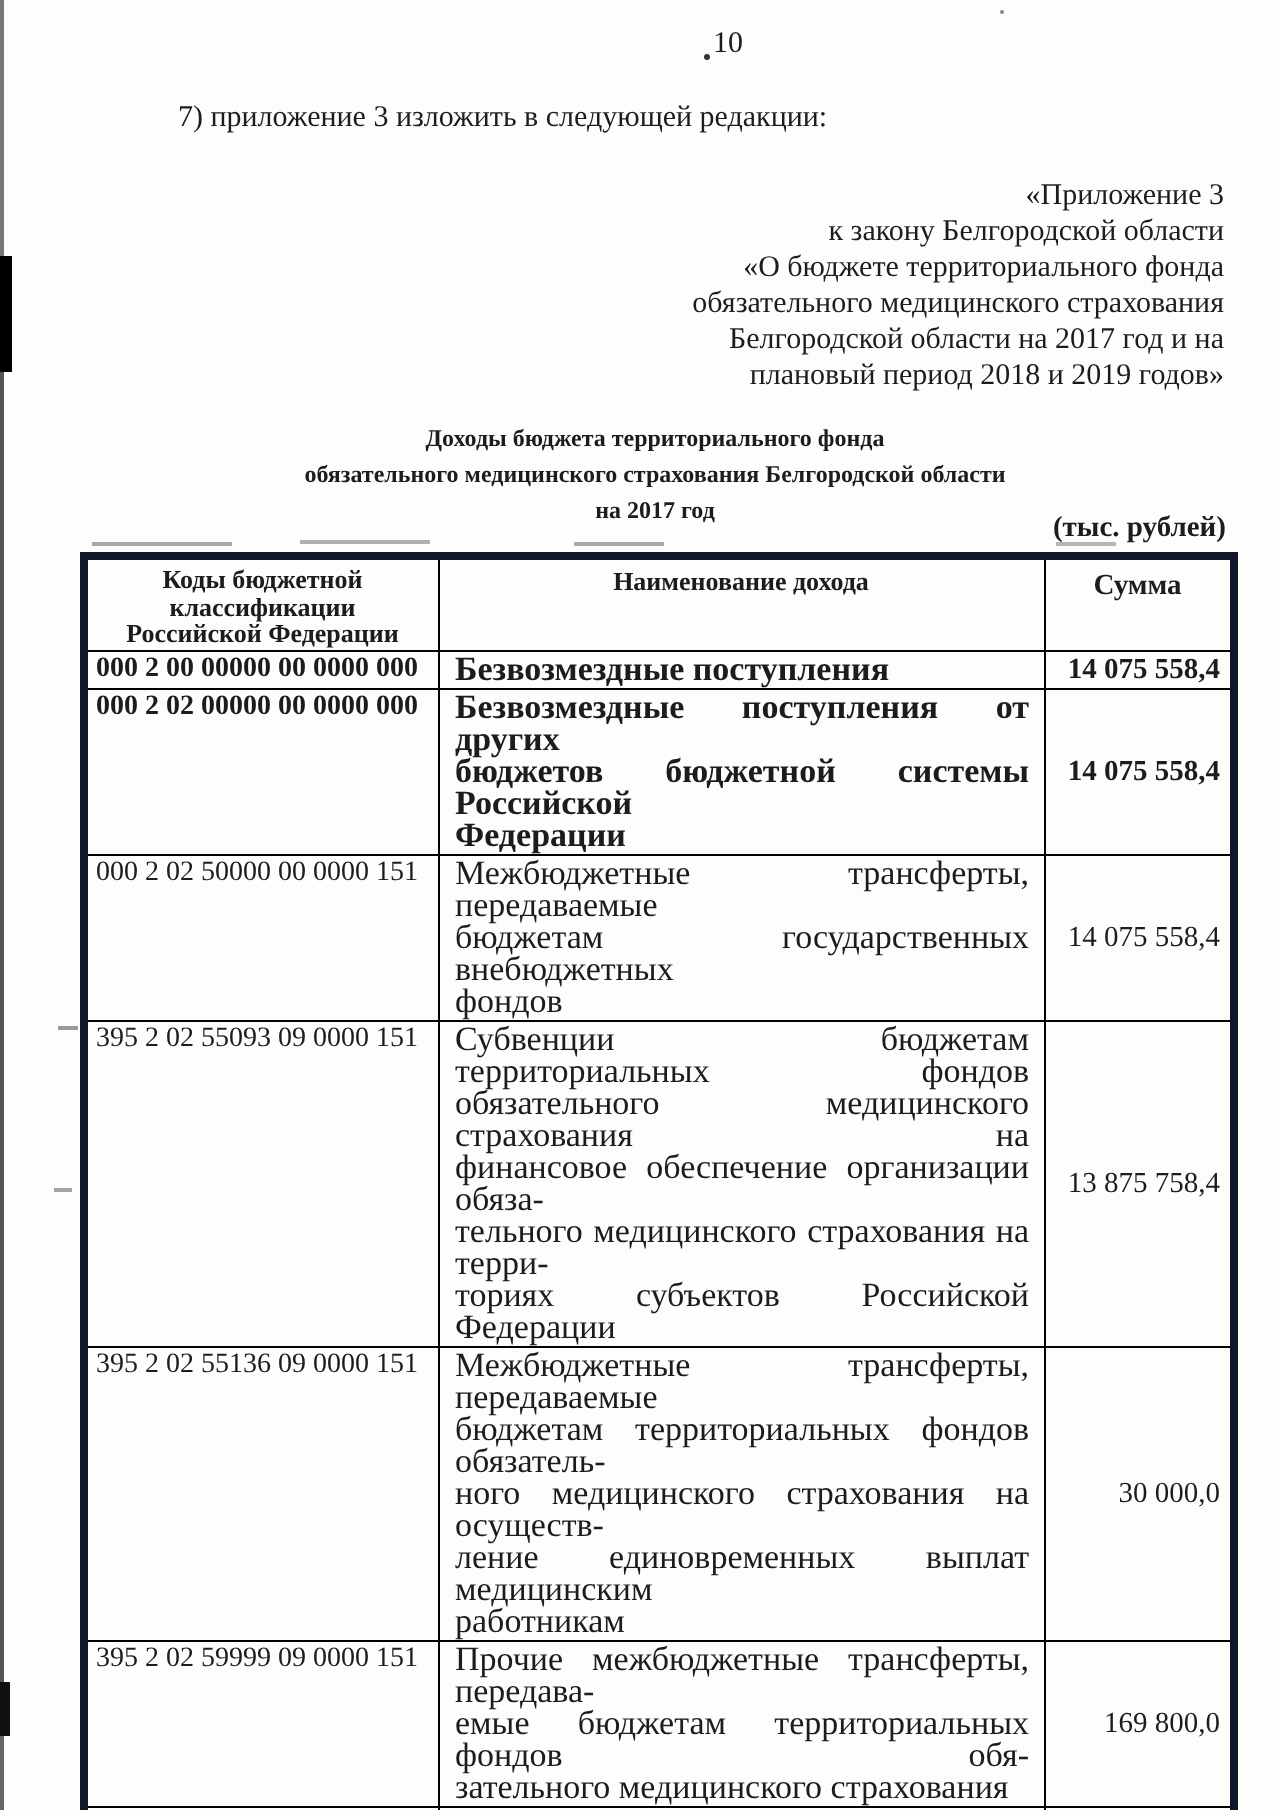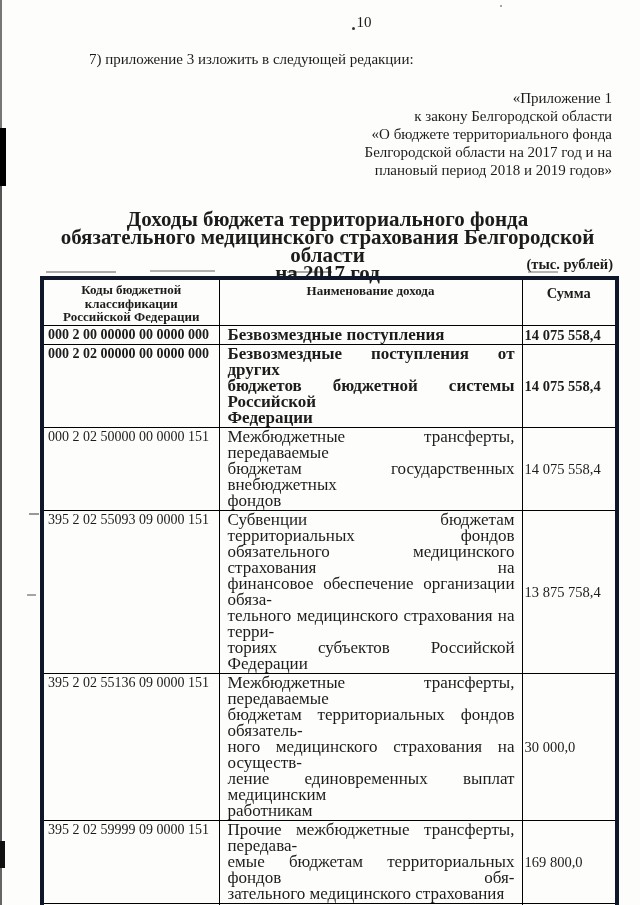--- a/index.html
+++ b/index.html
@@ -5,36 +5,36 @@
   html,body { margin:0; padding:0; background:#e8e8e8; }
   .page {
     position:relative; width:640px; height:905px; background:#fdfdfc;
     font-family:"Liberation Serif", serif; color:#1c1c1c; overflow:hidden;
   }
   .artifact { position:absolute; }
   .page-number { position:absolute; top:14px; left:0; width:100%; text-align:center; font-size:15px;padding-left:44px; }
   .intro { position:absolute; top:51px; left:89px; font-size:15px; }
   .appendix { position:absolute; top:89px; right:28px; text-align:right; font-size:15px; line-height:18px; }
   .doc-title { position:absolute; top:210px; left:40px; width:575px; text-align:center;
-               font-weight:bold; font-size:21px; line-height:18px; }
+               font-weight:bold; font-size:12px; line-height:18px; }
   .units { position:absolute; top:256px; right:27px; font-weight:bold; font-size:14.5px; }
   table.budget-table {
     position:absolute; top:276px; left:40px; width:575px;
     border-collapse:collapse; border:4px solid #0f172a; table-layout:fixed;
   }
   .budget-table th, .budget-table td {
     border:1px solid #000; vertical-align:top; padding:1px 4px; overflow:hidden;
   }
   thead tr { height:41px; }
   th.h-code { font-size:13px; line-height:13.5px; font-weight:bold; text-align:center; padding-top:3px; }
   th.h-name { font-size:13px; font-weight:bold; text-align:center; padding-top:3px; }
   th.h-sum  { font-size:14.5px; font-weight:bold; text-align:center; padding-top:5px; }
   td.code { font-size:14px; line-height:16px; white-space:nowrap; padding-left:4px; }
   td.name { font-size:17px; line-height:16px; padding:1px 7px 1px 8px; }
-  td.sum  { font-size:14.5px; line-height:16px; vertical-align:middle;
+  td.sum  { font-size:14.5px; line-height:16px; text-align:right; vertical-align:middle;
             white-space:nowrap; padding:1px 5px 1px 2px; }
   .bold { font-weight:bold; }
   td.name .tline { text-align:justify; text-align-last:justify; }
   td.name .tline:last-child { text-align-last:left; }
   .suffix { font-weight:normal; }
   tbody tr:nth-child(1){height:16px;} tbody tr:nth-child(2){height:48px;}
   tbody tr:nth-child(3){height:50px;} tbody tr:nth-child(4){height:81px;}
   tbody tr:nth-child(5){height:82px;} tbody tr:nth-child(6){height:50px;}
   tbody tr:nth-child(7){height:18px;padding-left:23px;}
 </style>
@@ -56,23 +56,24 @@
   <div class="artifact" style="left:287px;top:271px;width:45px;height:2px;background:#aaa;"></div>
   <div class="artifact" style="left:528px;top:271px;width:30px;height:2px;background:#b5b5b5;"></div>
   <div class="artifact" style="left:29px;top:513px;width:10px;height:2px;background:#999;"></div>
   <div class="artifact" style="left:27px;top:594px;width:9px;height:2px;background:#a5a5a5;"></div>
 
   <div class="page-number">10</div>
 
   <div class="intro">7) приложение 3 изложить в следующей редакции:</div>
 
   <div class="appendix">
-      <div>«Приложение 1</div>
+      <div>«Приложение 3</div>
       <div>к закону Белгородской области</div>
       <div>«О бюджете территориального фонда</div>
+      <div>обязательного медицинского страхования</div>
       <div>Белгородской области на 2017 год и на</div>
       <div>плановый период 2018 и 2019 годов»</div>
     </div>
 
   <div class="doc-title">
       <div>Доходы бюджета территориального фонда</div>
       <div>обязательного медицинского страхования Белгородской области</div>
       <div>на 2017 год</div>
     </div>
 

